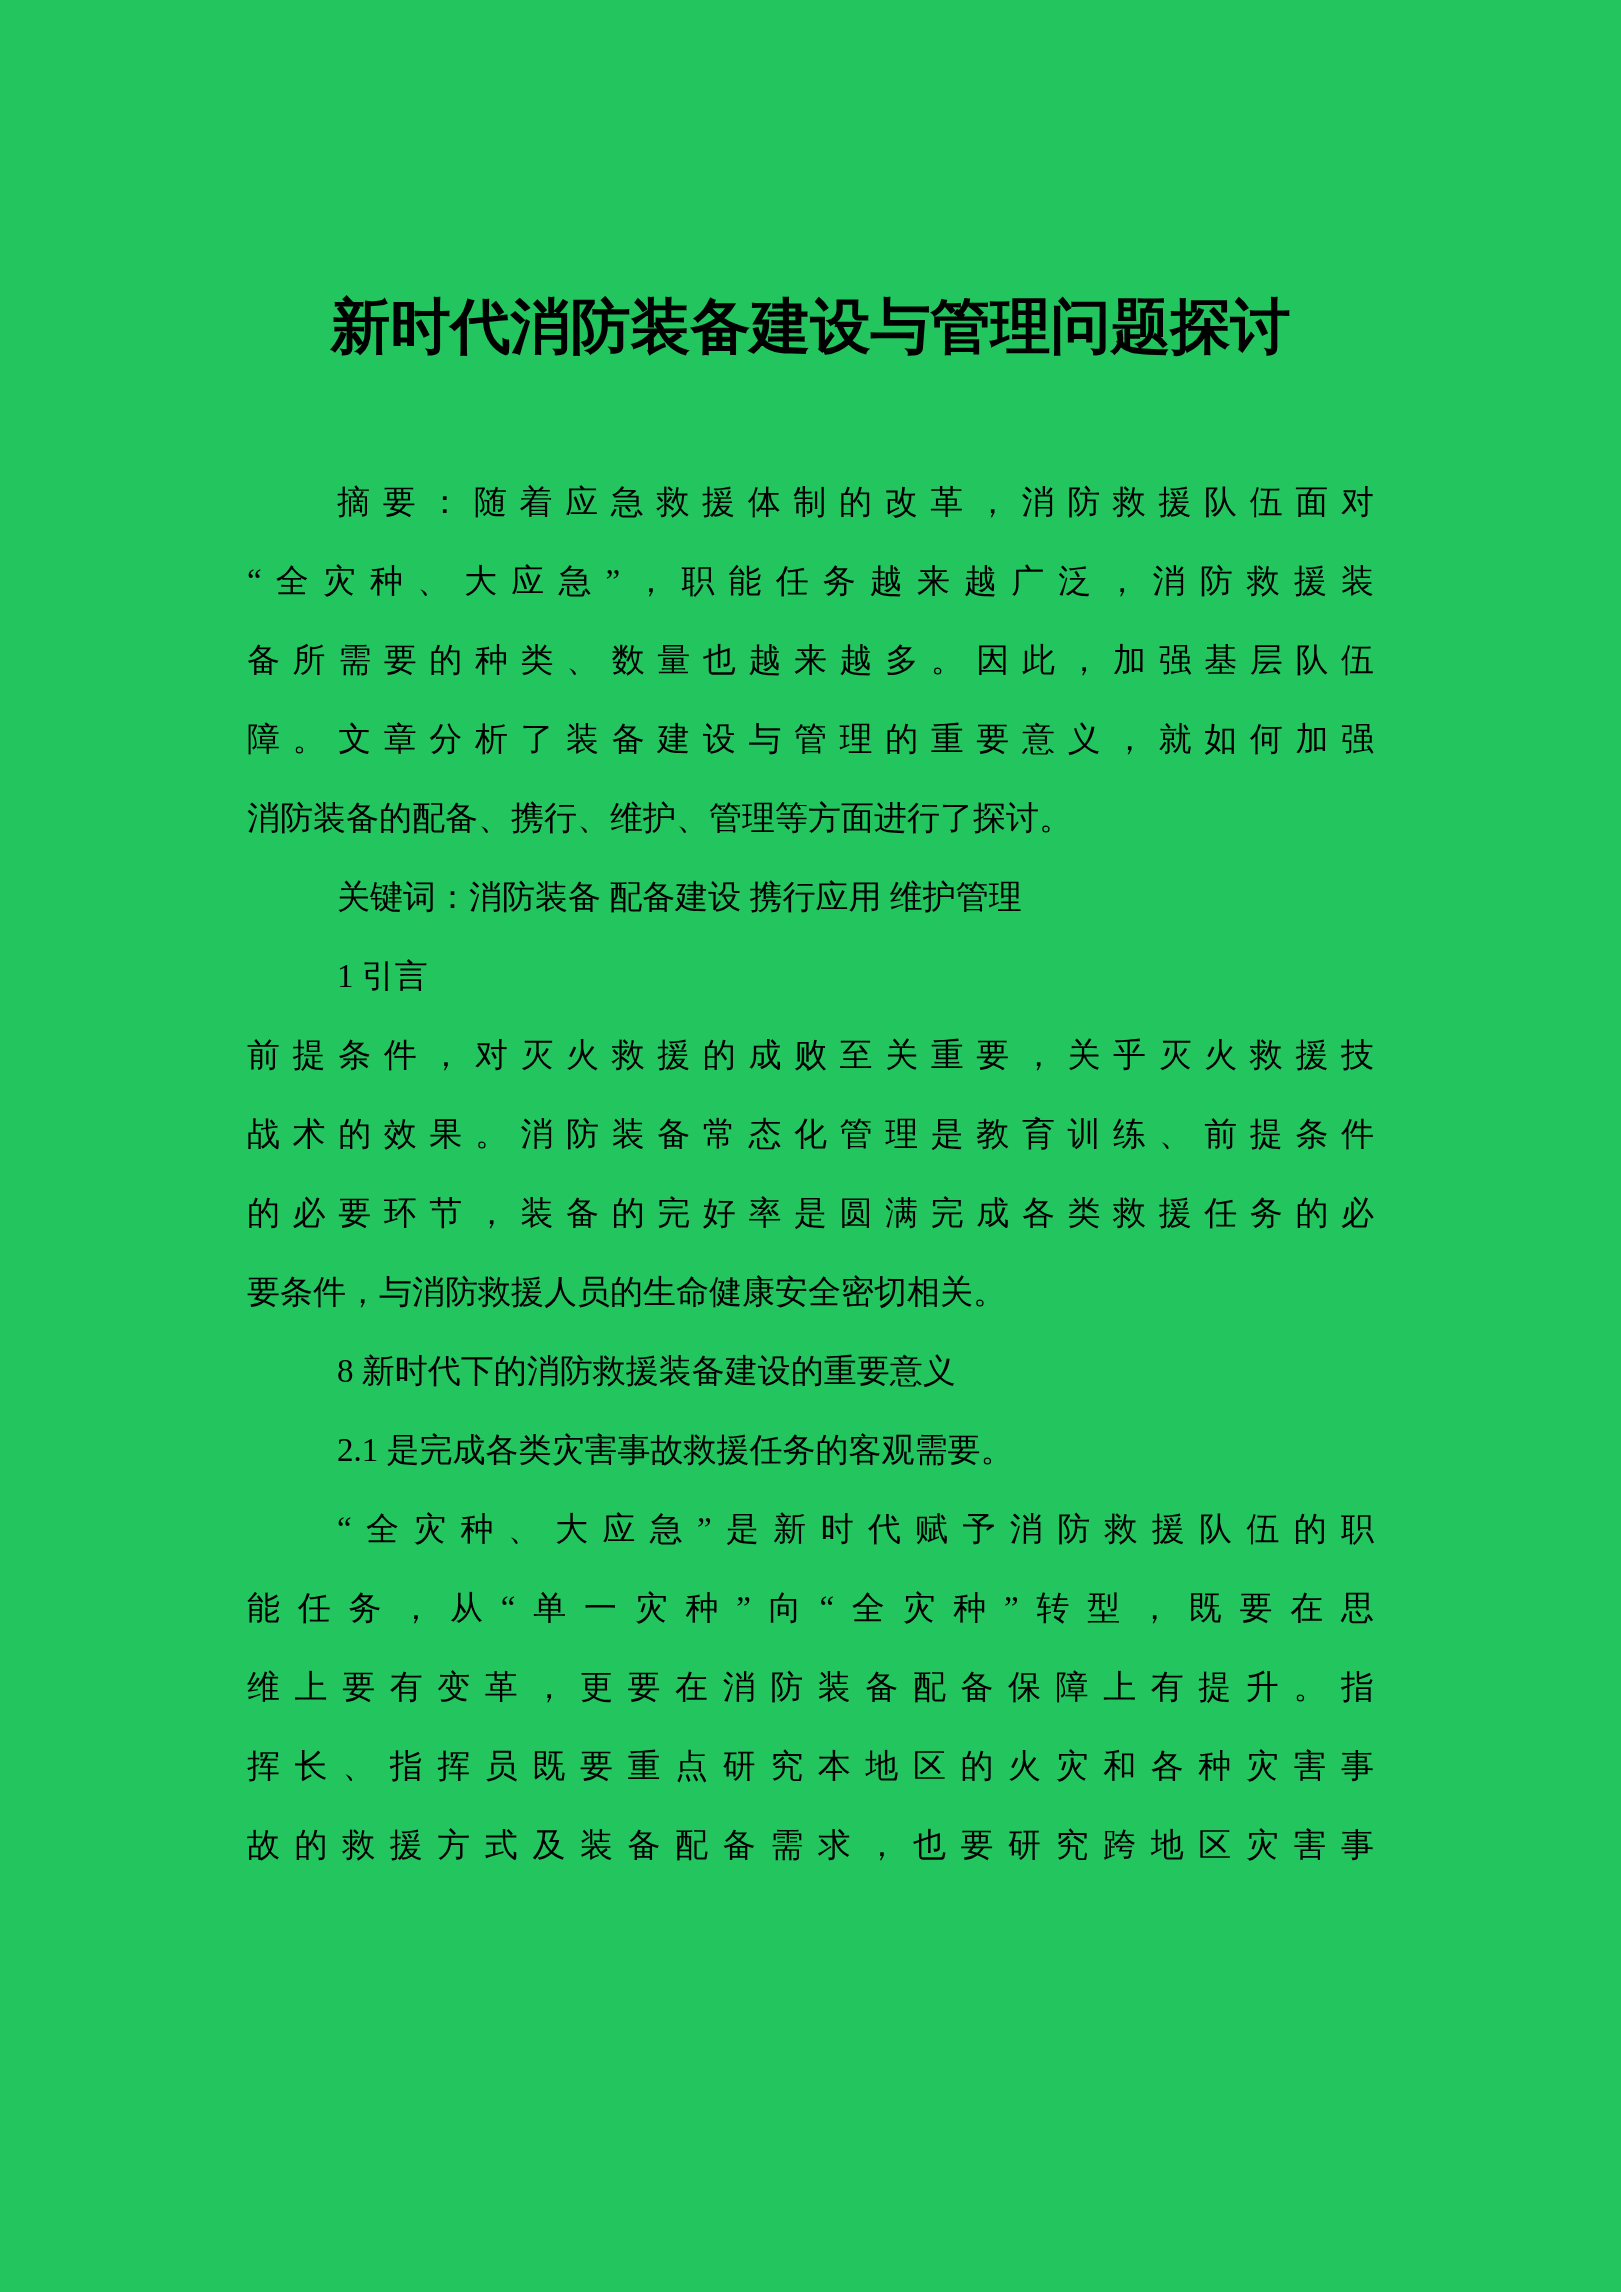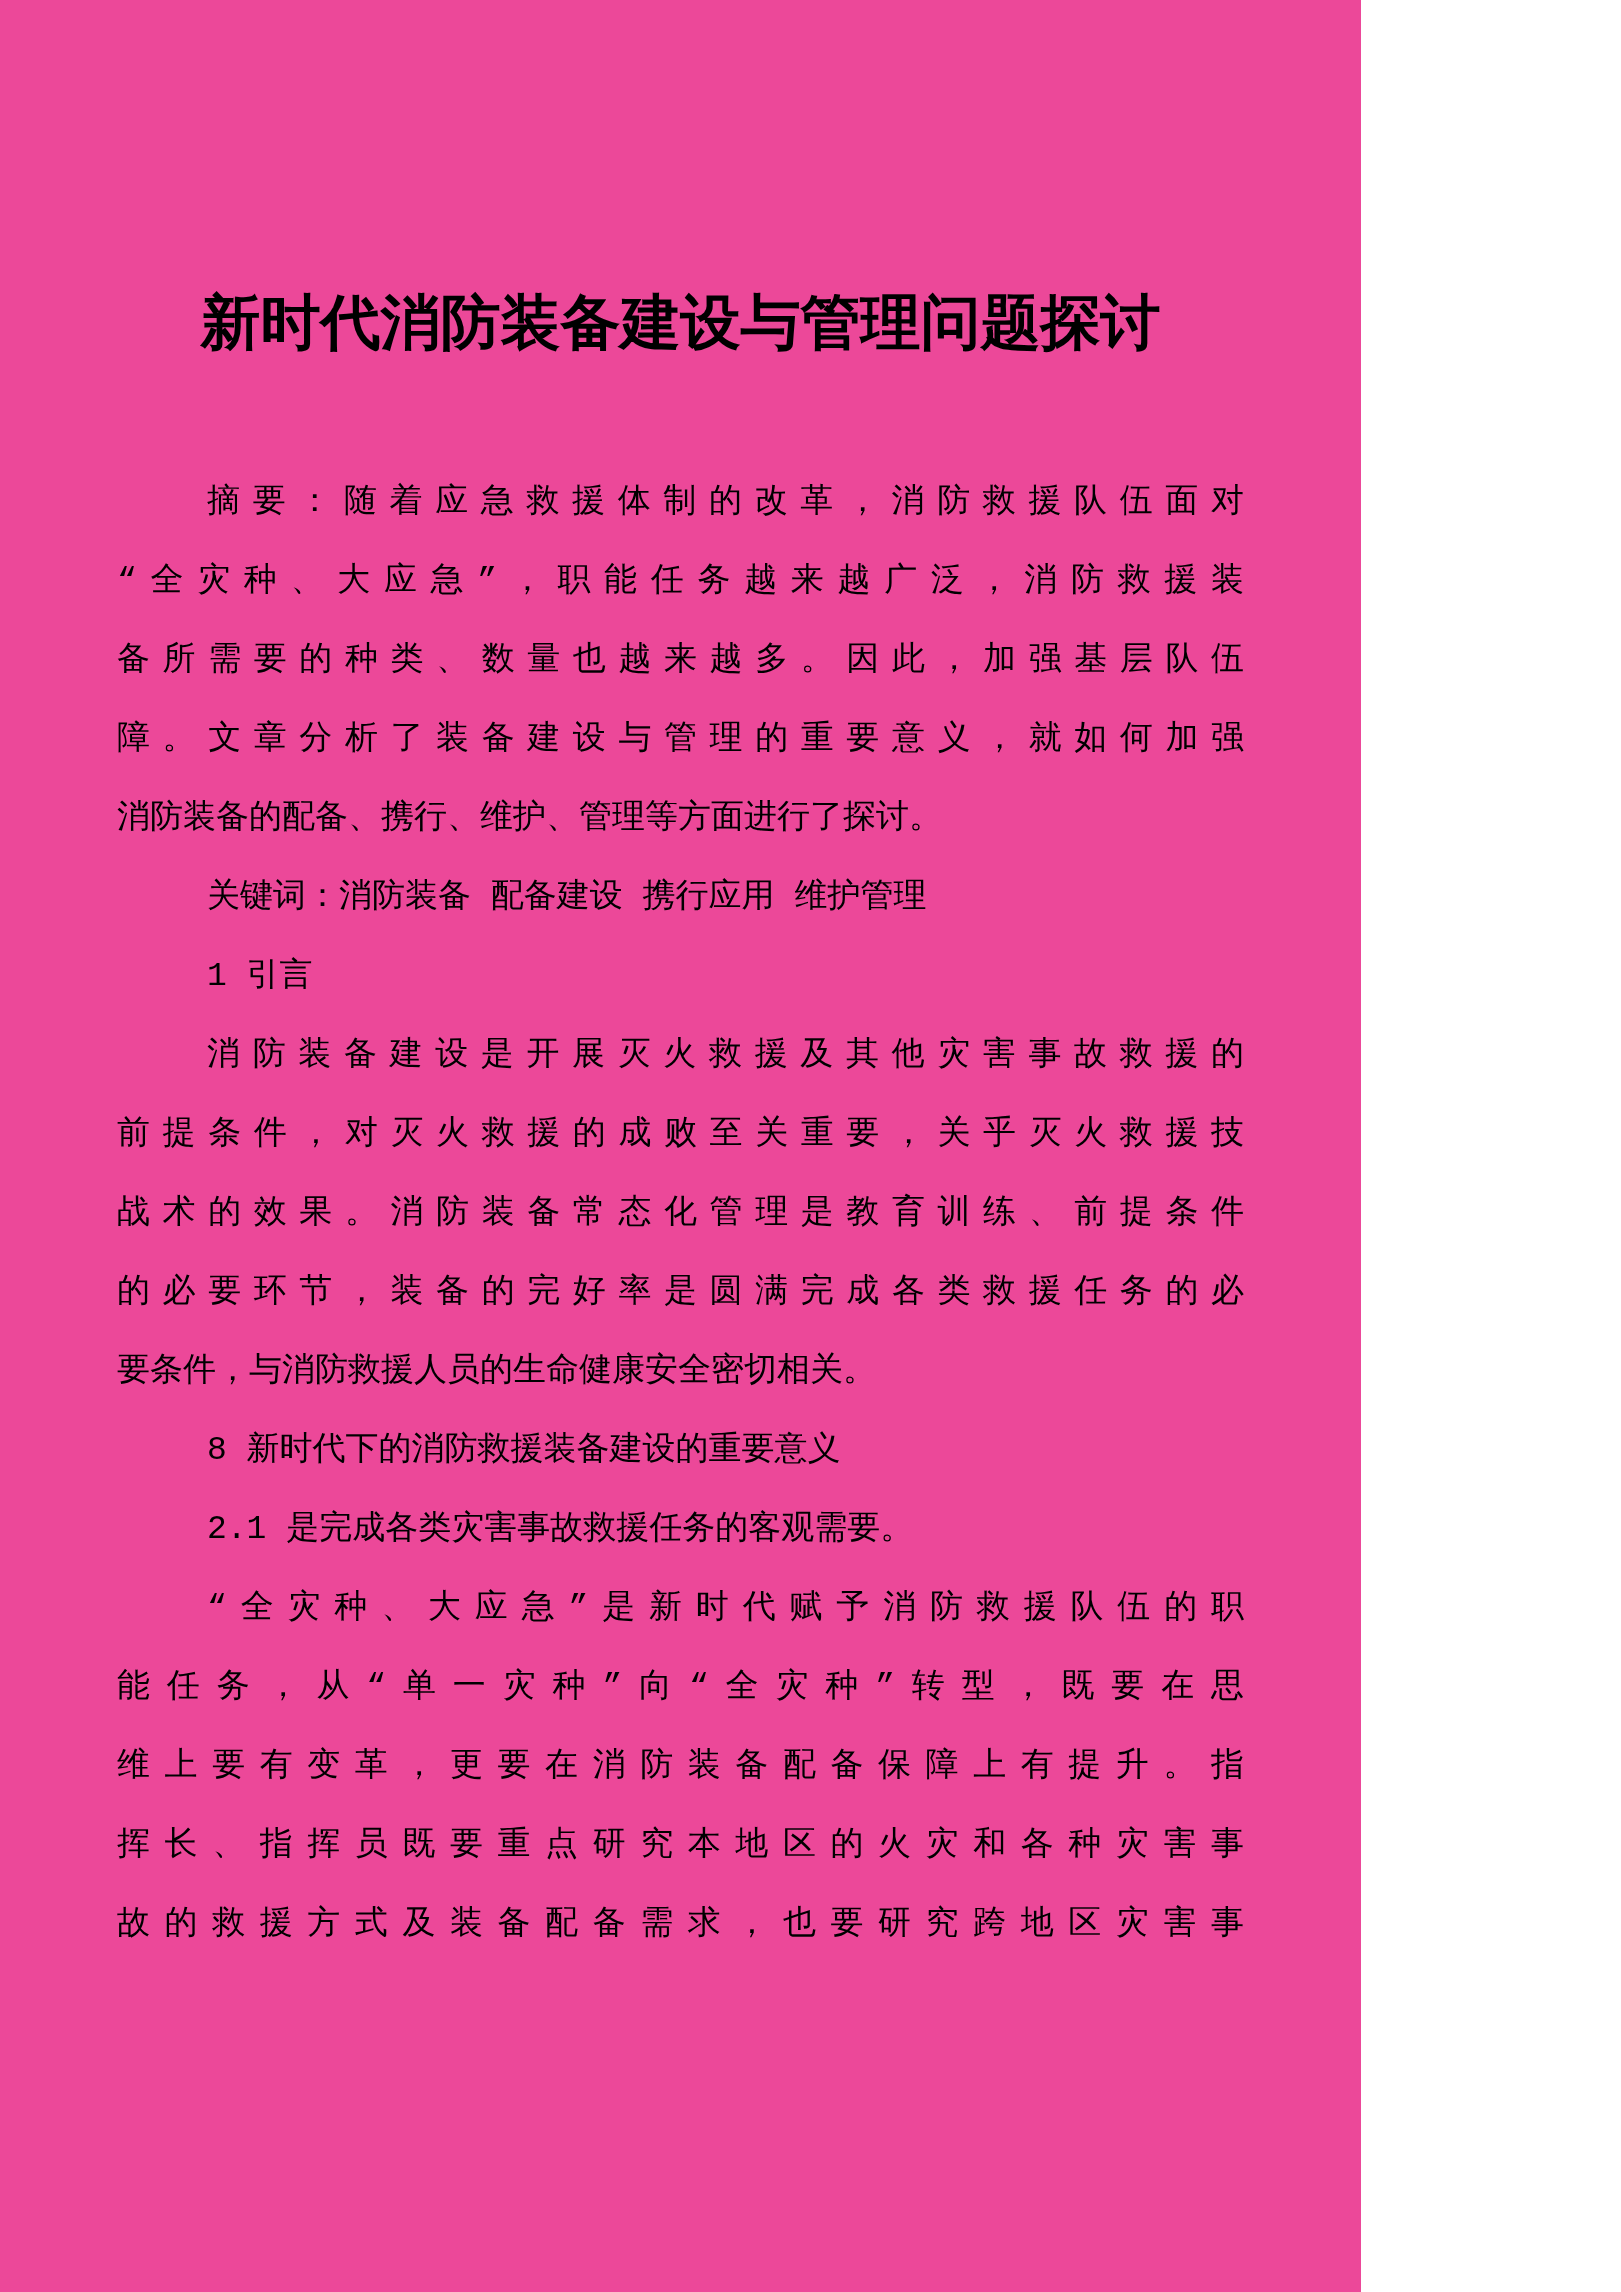--- a/index.html
+++ b/index.html
@@ -2,25 +2,25 @@
 <html><head>
 <meta charset="utf-8">
 <style>
   html, body {
     margin: 0;
     padding: 0;
     background: #ffffff;
   }
   .page {
     position: relative;
-    width: 1361px;
+    width: 1621px;
     height: 2293px;
-    background: #ec4899;
+    background: #22c55e;
     overflow: hidden;
-    font-family: Liberation Mono, monospace;
+    font-family: Liberation Serif, serif;
     color: #000000;
   }
   .doc-title {
     margin: 292px 0 0 0;
     padding: 0;
     font-size: 60px;
     font-weight: 600;
     line-height: 71px;
     text-align: center;
     letter-spacing: 0;
@@ -52,21 +52,20 @@
 <div class="page">
   <h1 class="doc-title">新时代消防装备建设与管理问题探讨</h1>
   <div class="doc-body" id="doc-body">
       <div class="line indent full">摘要：随着应急救援体制的改革，消防救援队伍面对</div>
       <div class="line full">“全灾种、大应急”，职能任务越来越广泛，消防救援装</div>
       <div class="line full">备所需要的种类、数量也越来越多。因此，加强基层队伍</div>
       <div class="line full">障。文章分析了装备建设与管理的重要意义，就如何加强</div>
       <div class="line">消防装备的配备、携行、维护、管理等方面进行了探讨。</div>
       <div class="line indent">关键词：消防装备 配备建设 携行应用 维护管理</div>
       <div class="line indent">1 引言</div>
-      <div class="line indent full">消防装备建设是开展灭火救援及其他灾害事故救援的</div>
       <div class="line full">前提条件，对灭火救援的成败至关重要，关乎灭火救援技</div>
       <div class="line full">战术的效果。消防装备常态化管理是教育训练、前提条件</div>
       <div class="line full">的必要环节，装备的完好率是圆满完成各类救援任务的必</div>
       <div class="line">要条件，与消防救援人员的生命健康安全密切相关。</div>
       <div class="line indent">8 新时代下的消防救援装备建设的重要意义</div>
       <div class="line indent">2.1 是完成各类灾害事故救援任务的客观需要。</div>
       <div class="line indent full">“全灾种、大应急”是新时代赋予消防救援队伍的职</div>
       <div class="line full">能任务，从“单一灾种”向“全灾种”转型，既要在思</div>
       <div class="line full">维上要有变革，更要在消防装备配备保障上有提升。指</div>
       <div class="line full">挥长、指挥员既要重点研究本地区的火灾和各种灾害事</div>

